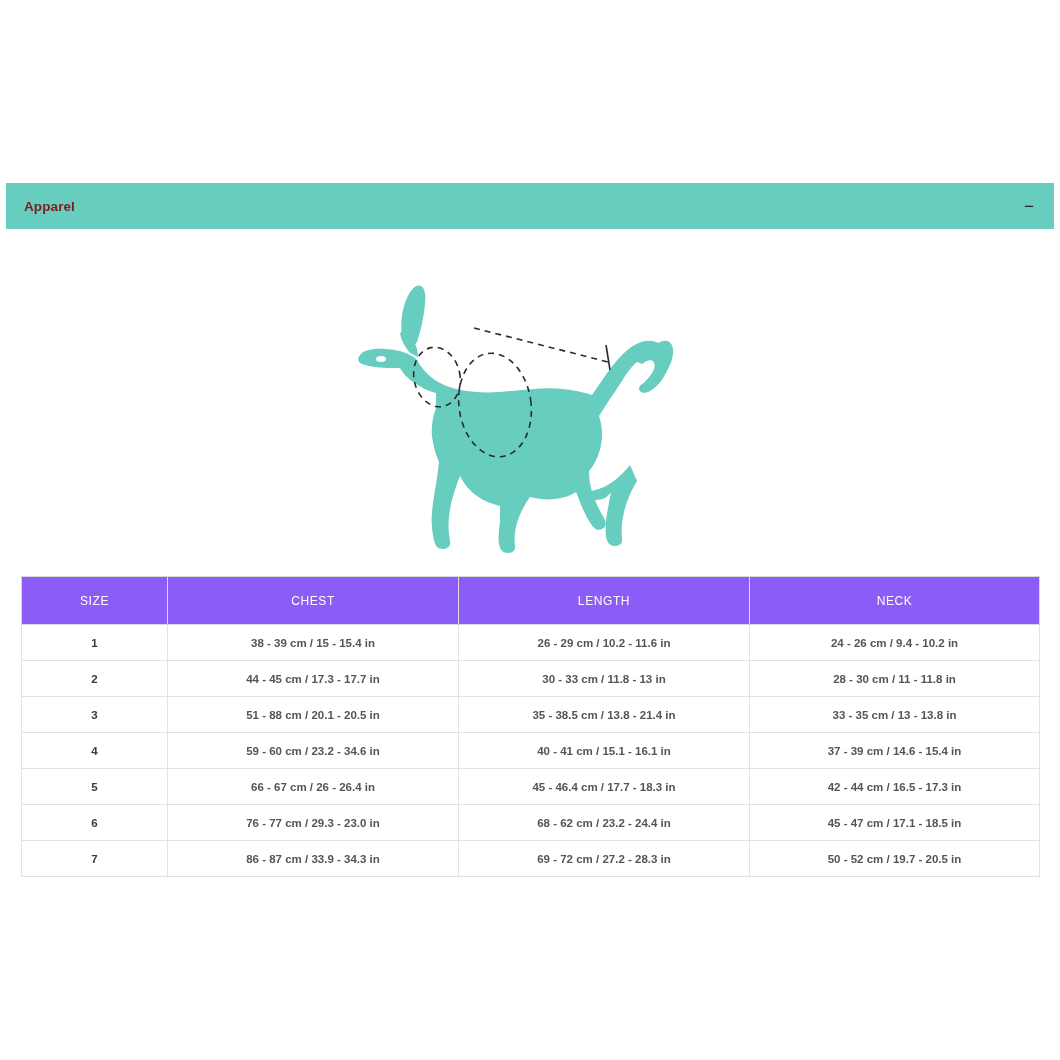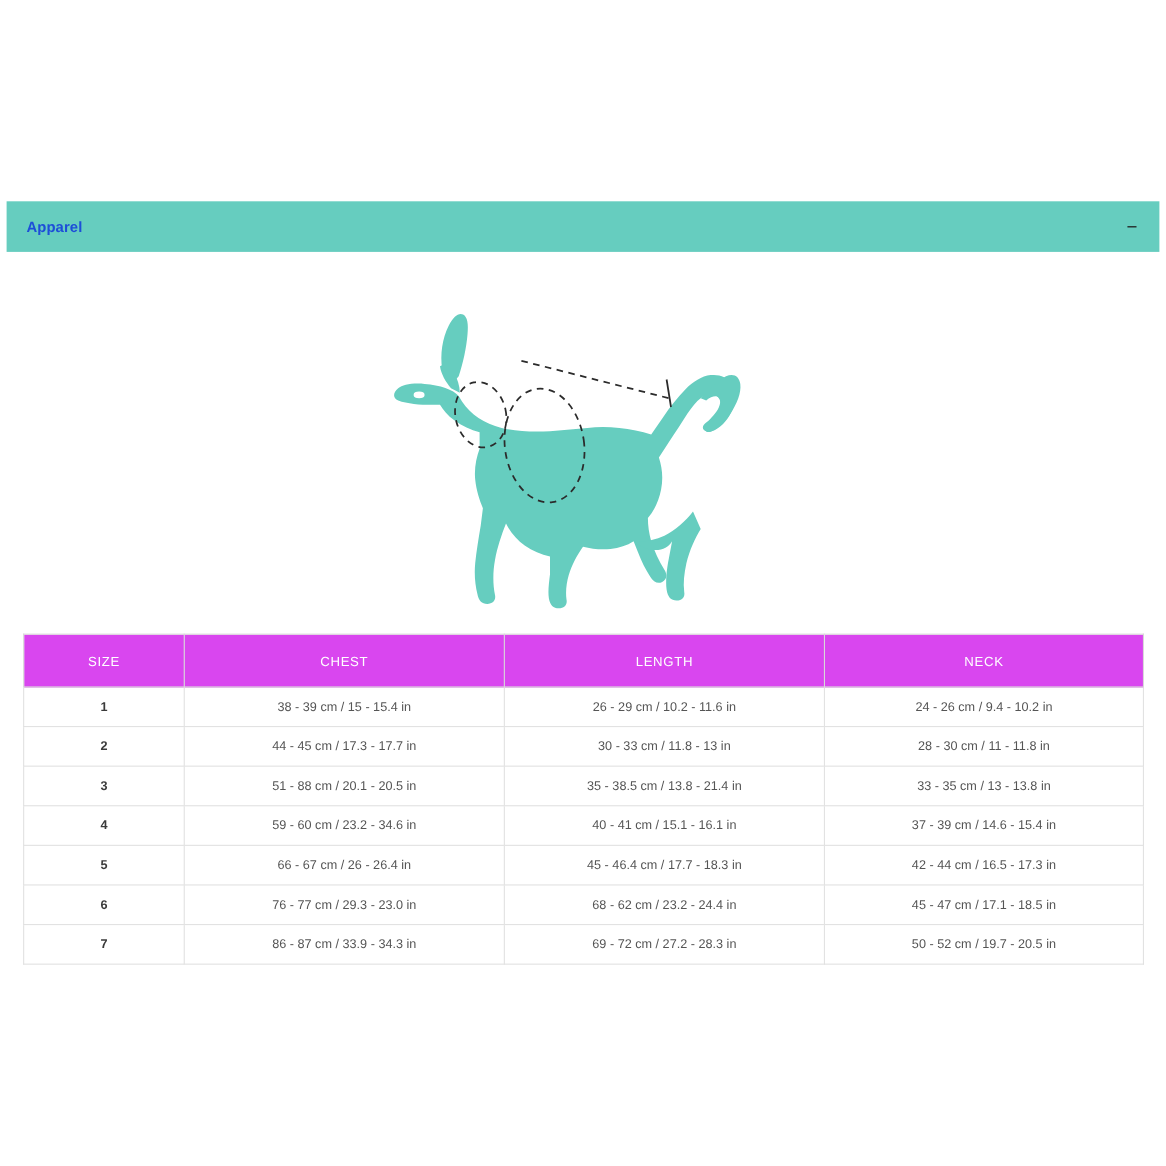--- a/index.html
+++ b/index.html
@@ -28,21 +28,21 @@
     height: 46px;
     background: #66cdbf;
     display: flex;
     align-items: center;
     justify-content: space-between;
     padding: 0 18px;
   }
   .accordion-title {
     font-size: 13.5px;
     font-weight: bold;
-    color: #1d4ed8;
+    color: #7f1d1d;
     letter-spacing: 0.1px;
   }
   .accordion-toggle {
     font-size: 17px;
     color: #1f1f1f;
     line-height: 1;
     padding-right: 2px;
     user-select: none;
   }
 
@@ -59,38 +59,39 @@
   
   .size-table {
     position: absolute;
     left: 21px;
     top: 576px;
     width: 1018px;
     border-collapse: collapse;
     table-layout: fixed;
   }
   .size-table th {
-    background: #d946ef;
+    background: #8b5cf6;
     color: #ffffff;
     font-weight: normal;
     font-size: 12px;
     letter-spacing: 0.6px;
     height: 48px;
     border: 1px solid #d9d9d9;
     text-align: center;
     vertical-align: middle;
     margin-left: 36px;
   }
   .size-table td {
     height: 36px;
     border: 1px solid #e2e2e2;
     text-align: center;
     vertical-align: middle;
     font-size: 11.5px;
     color: #555555;
+    font-weight: bold;
   }
   .size-table td.size-cell {
     font-weight: bold;
     color: #3a3a3a;
     font-size: 11.5px;
   }
   .col-size { width: 146px; }
   .col-chest { width: 291px; }
   .col-length { width: 291px; }
   .col-neck { width: 290px; }

